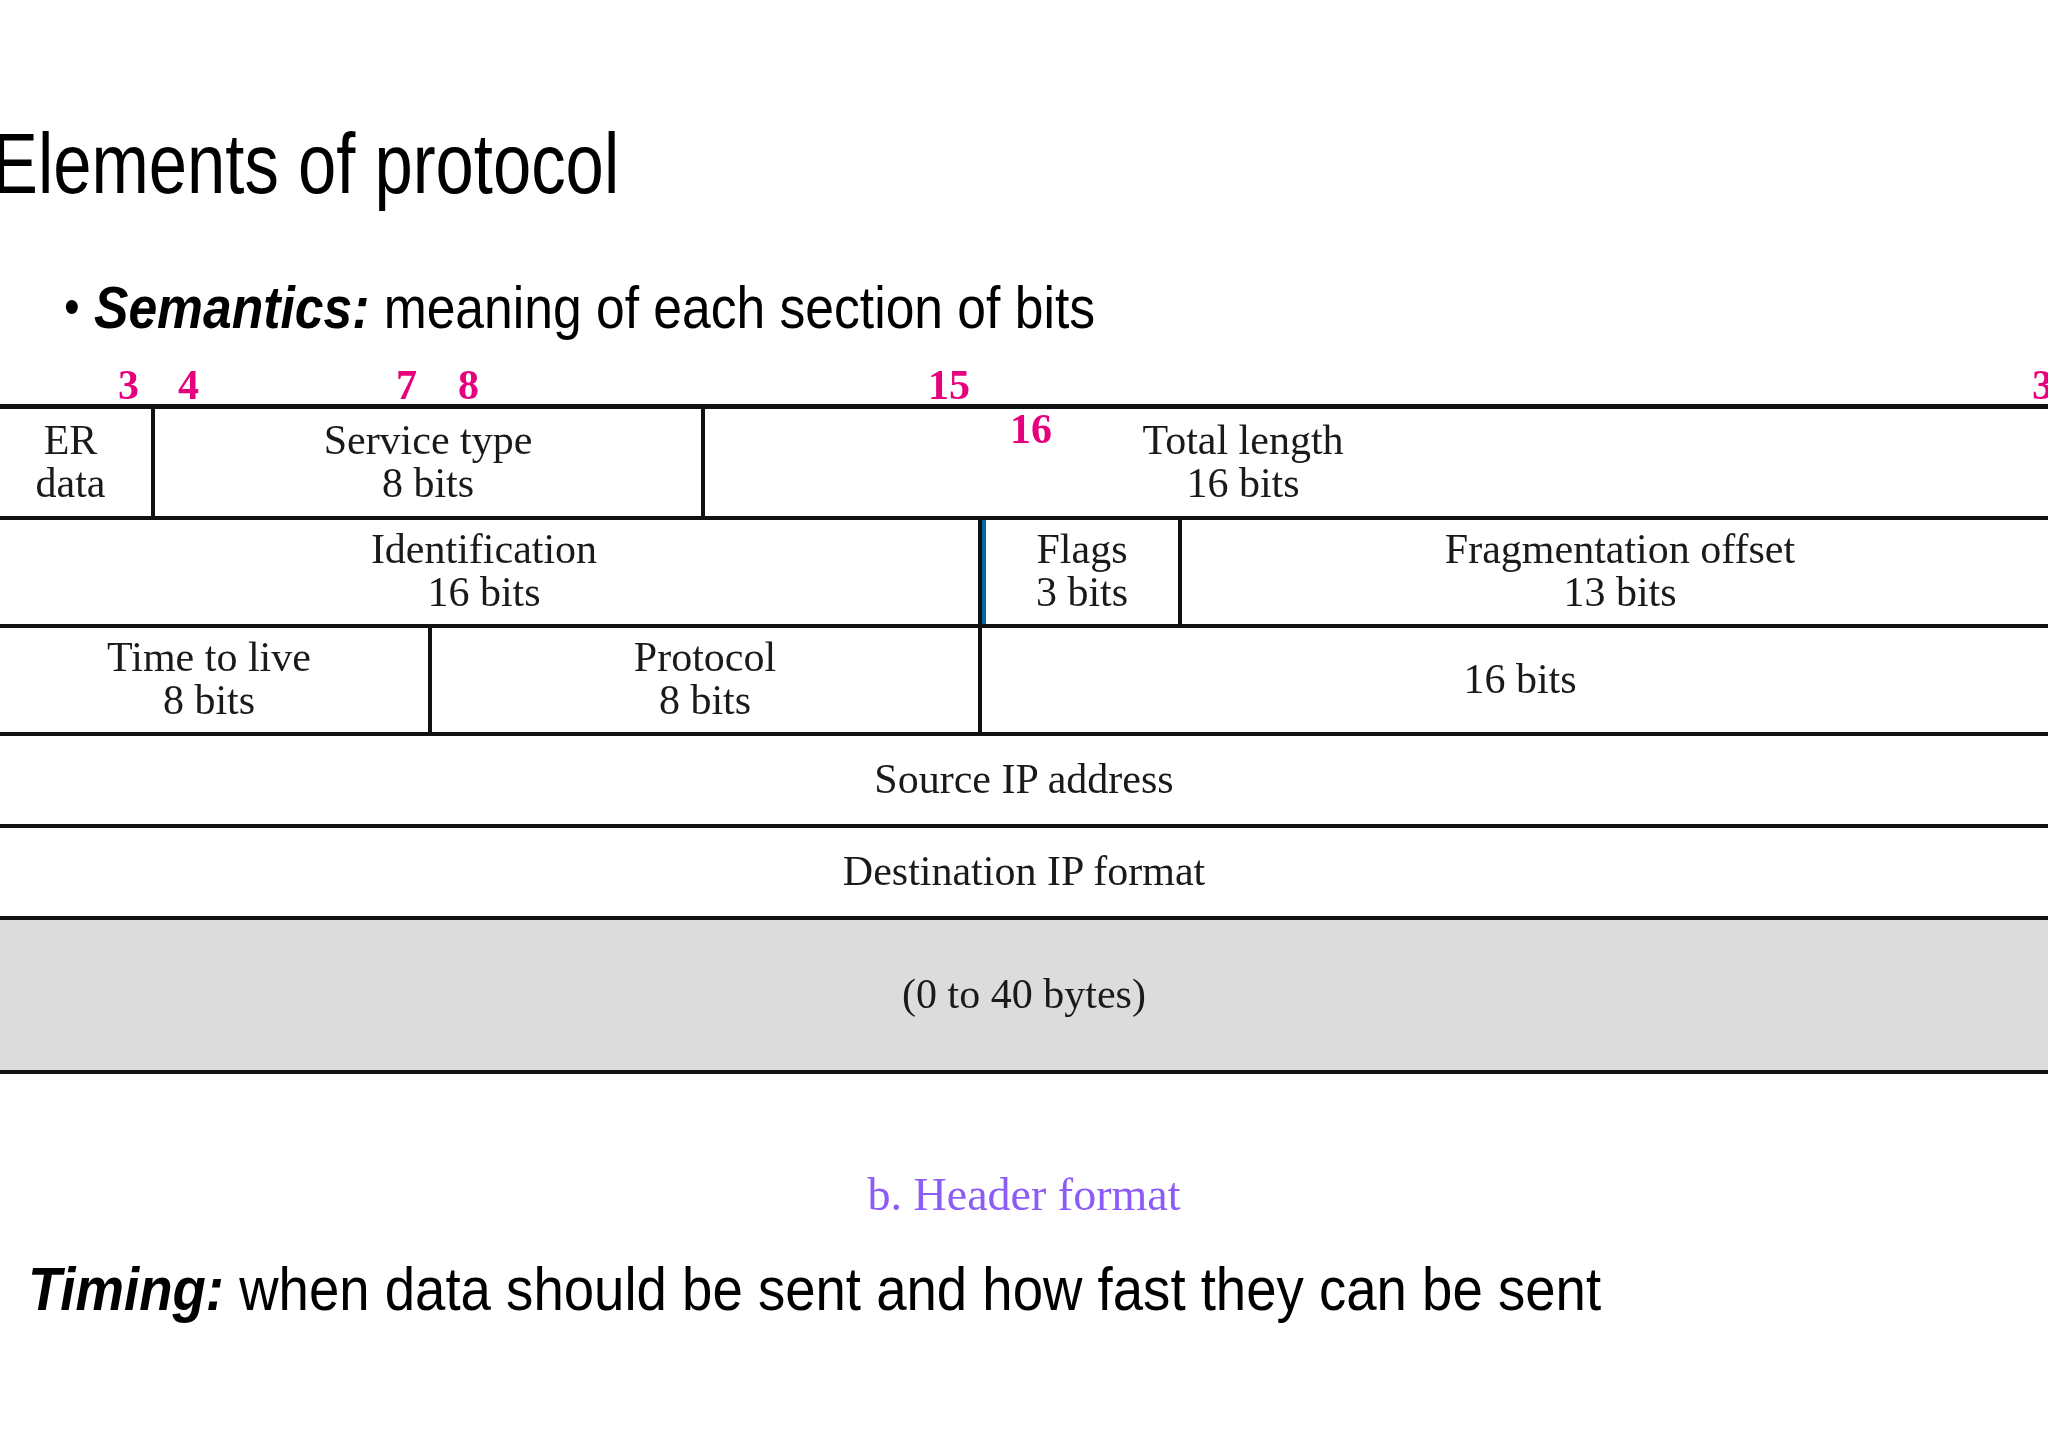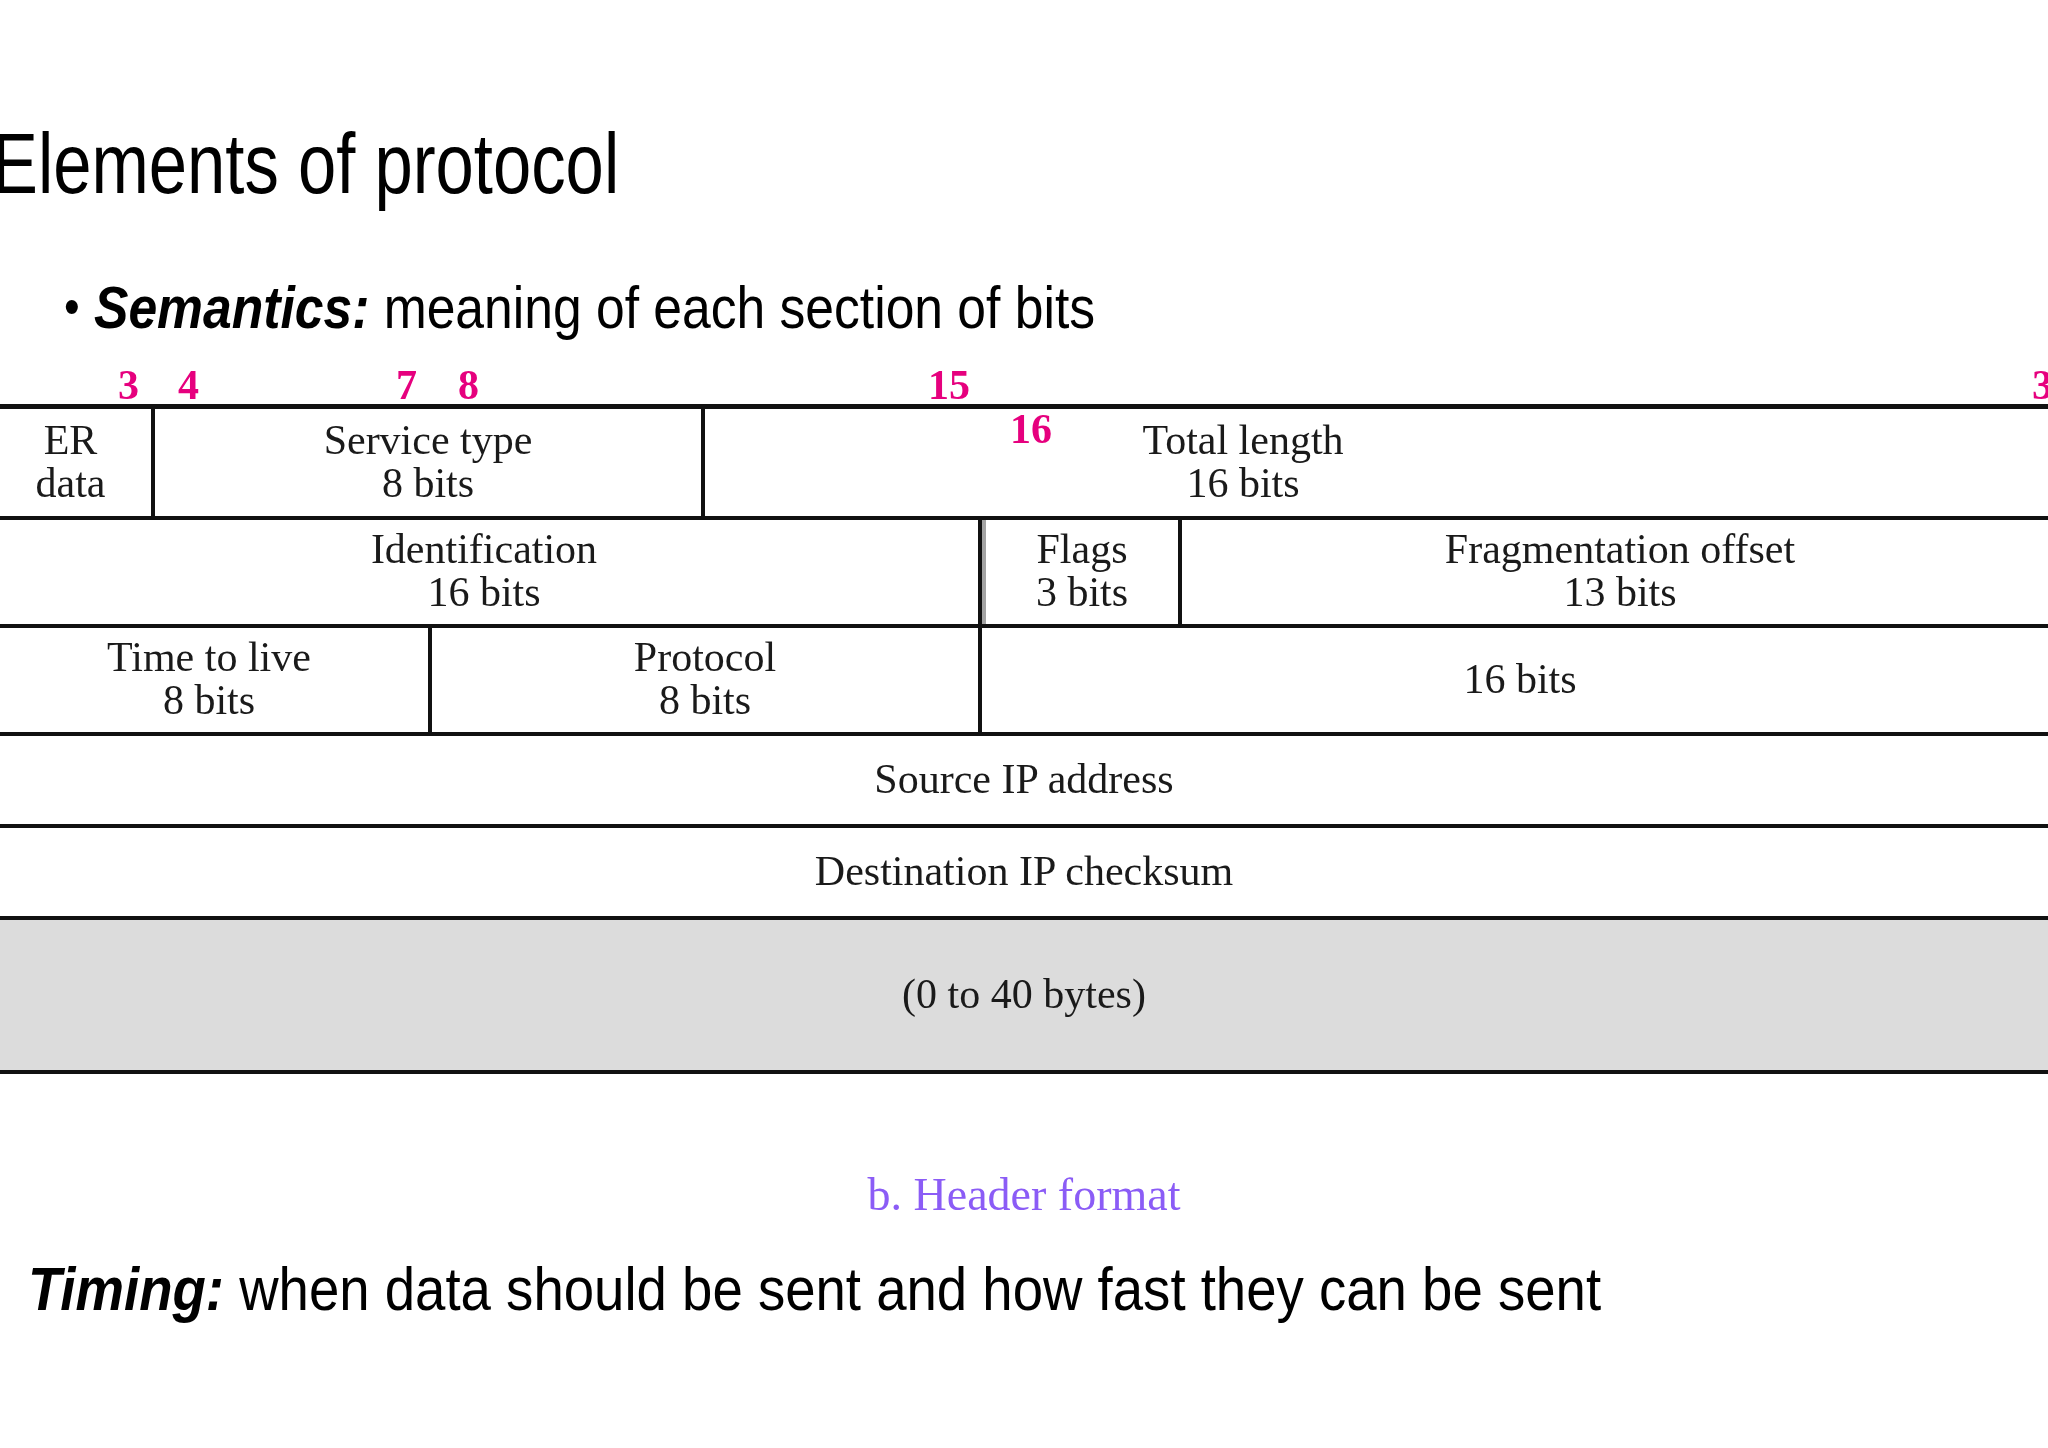--- a/index.html
+++ b/index.html
@@ -64,21 +64,21 @@
   .r1{height:112px;}
   .r2{height:108px;}
   .r3{height:108px;}
   .r4{height:92px;}
   .r5{height:92px;}
   .r6{height:158px;background:#dcdcdc;}
 
   .row.bottom{border-bottom:4px solid #111;}
 
   
-  .flags-cell{border-left:4px solid #a3a3a3;}
+  .flags-cell{border-left:4px solid #0369a1;}
 
   
   .caption{
     position:absolute;left:0;top:1168px;width:2048px;
     text-align:center;
     font-family:"Liberation Serif",serif;
     font-size:46px;color:#8b5cf6;
   }
 
   
@@ -153,21 +153,21 @@
         <span class="l2">16 bits</span>
       </div>
     </div>
     <div class="row r4">
       <div class="cell noborder" style="width: 2068px; flex: 0 0 2068px;">
         <span class="l1">Source IP address</span>
       </div>
     </div>
     <div class="row r5">
       <div class="cell noborder" style="width: 2068px; flex: 0 0 2068px;">
-        <span class="l1">Destination IP checksum</span>
+        <span class="l1">Destination IP format</span>
       </div>
     </div>
     <div class="row r6 bottom" style="background: rgb(220, 220, 220);">
       <div class="cell noborder" style="width: 2068px; flex: 0 0 2068px;">
         <span class="l2">(0 to 40 bytes)</span>
       </div>
     </div>
   </div>
 
 <div class="caption">b. Header format</div>

